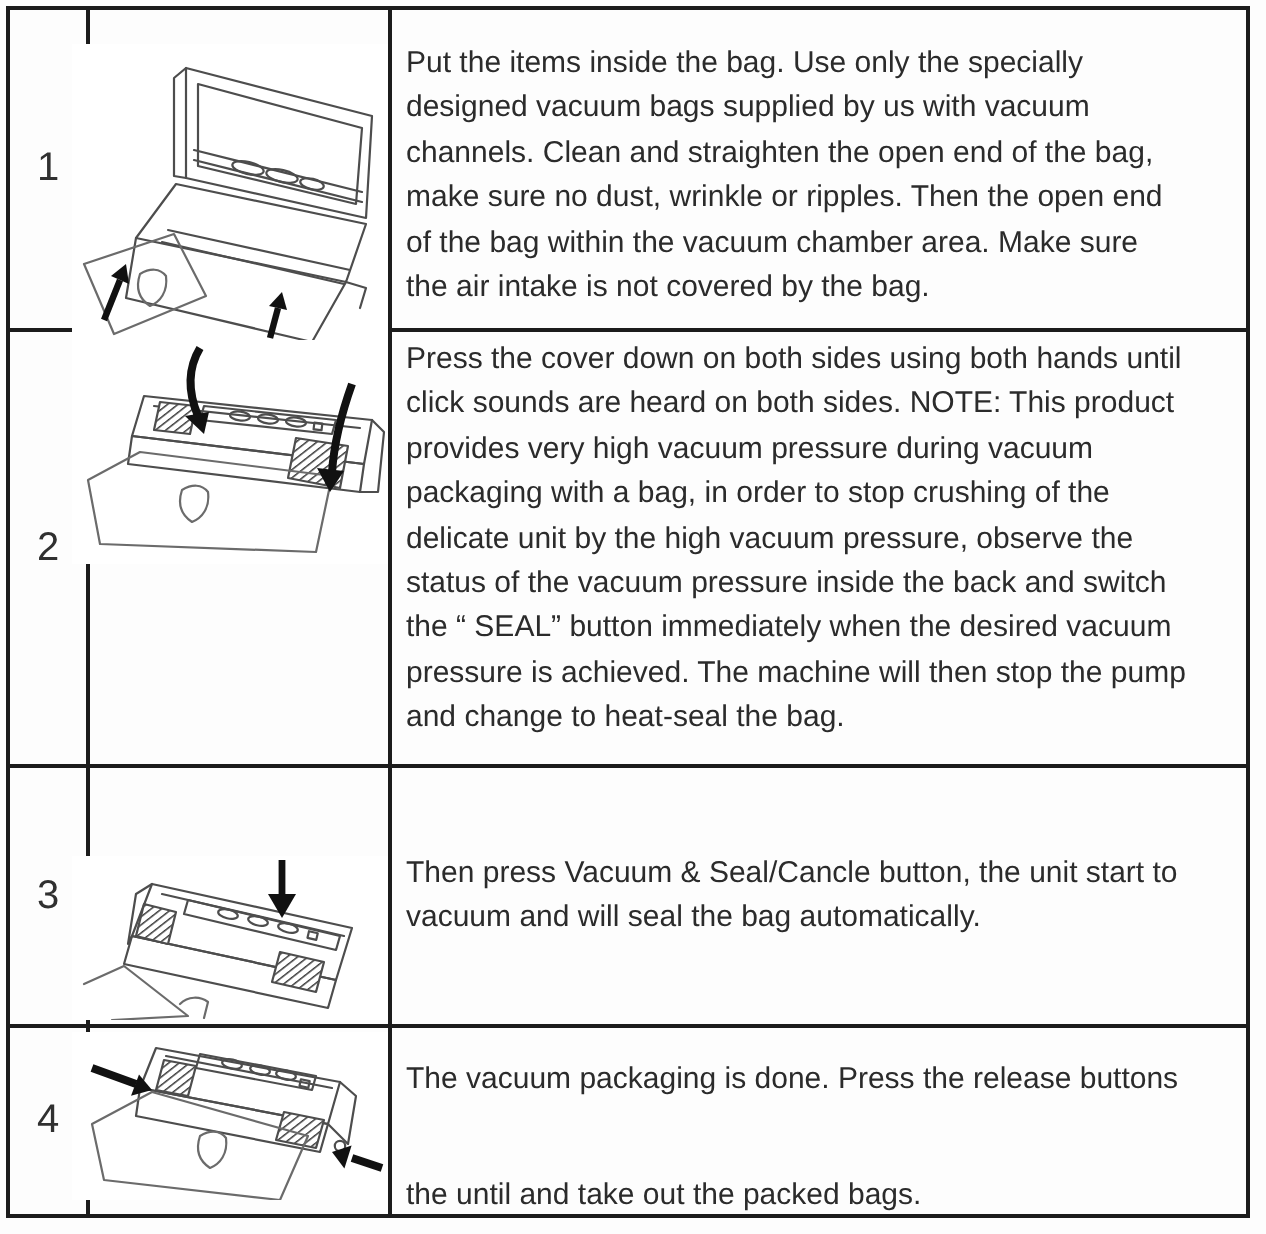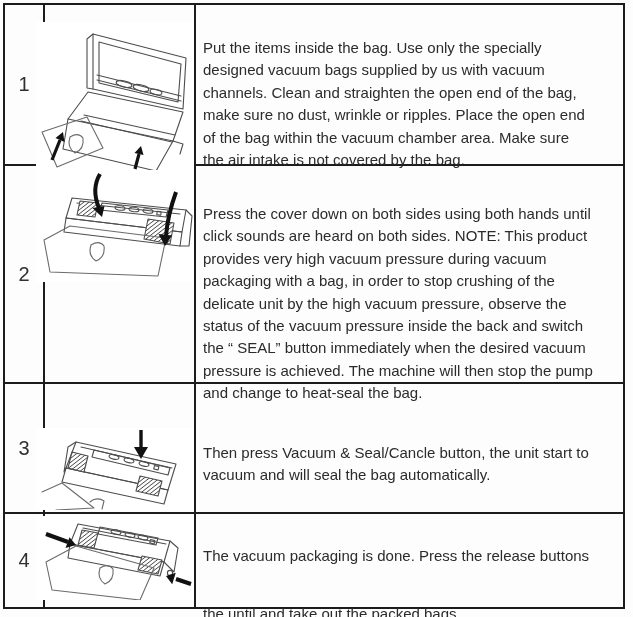--- a/index.html
+++ b/index.html
@@ -18,21 +18,21 @@
   .vline{position:absolute;top:3px;height:606px;width:2px;background:#1c1c1c;z-index:1;}
   .hline{position:absolute;left:3px;width:622px;height:2px;background:#1c1c1c;z-index:1;}
   .numcell{
     position:absolute;left:5px;width:38px;z-index:2;
     display:flex;align-items:center;justify-content:center;
     font-size:20px;color:#303030;
   }
   .textcell{
     position:absolute;left:198px;width:424px;z-index:2;
     font-size:15px;line-height:22.4px;color:#2b2b2b;
-    padding-left:5px;box-sizing:border-box;margin-top:16px;
+    padding-left:5px;box-sizing:border-box;
   }
   .textcell.center{display:flex;flex-direction:column;justify-content:center;}
   .tline{white-space:nowrap;}
   .illus{
     position:absolute;background:#fff;z-index:3;
   }
   .illus svg{display:block;width:100%;height:100%;}
   .defs-holder{position:absolute;width:0;height:0;overflow:hidden;}
 </style>
 </head>
@@ -58,25 +58,25 @@
 
   <div class="numcell" style="top:5px;height:159px;">1</div>
   <div class="numcell" style="top:166px;height:216px;">2</div>
   <div class="numcell" style="top:384px;height:128px;">3</div>
   <div class="numcell" style="top:514px;height:93px;">4</div>
 
   <div class="textcell" style="top:5px;height:159px;padding-top:16px;">
       <div class="tline">Put the items inside the bag. Use only the specially</div>
       <div class="tline">designed vacuum bags supplied by us with vacuum</div>
       <div class="tline">channels. Clean and straighten the open end of the bag,</div>
-      <div class="tline">make sure no dust, wrinkle or ripples. Place the open end</div>
+      <div class="tline">make sure no dust, wrinkle or ripples. Then the open end</div>
       <div class="tline">of the bag within the vacuum chamber area. Make sure</div>
       <div class="tline">the air intake is not covered by the bag.</div>
     </div>
-  <div class="textcell" style="top:166px;height:168px;padding-top:21px;">
+  <div class="textcell" style="top:166px;height:168px;padding-top:3px;">
       <div class="tline">Press the cover down on both sides using both hands until</div>
       <div class="tline">click sounds are heard on both sides. NOTE: This product</div>
       <div class="tline">provides very high vacuum pressure during vacuum</div>
       <div class="tline">packaging with a bag, in order to stop crushing of the</div>
       <div class="tline">delicate unit by the high vacuum pressure, observe the</div>
       <div class="tline">status of the vacuum pressure inside the back and switch</div>
       <div class="tline">the “ SEAL” button immediately when the desired vacuum</div>
       <div class="tline">pressure is achieved. The machine will then stop the pump</div>
       <div class="tline">and change to heat-seal the bag.</div>
     </div>

